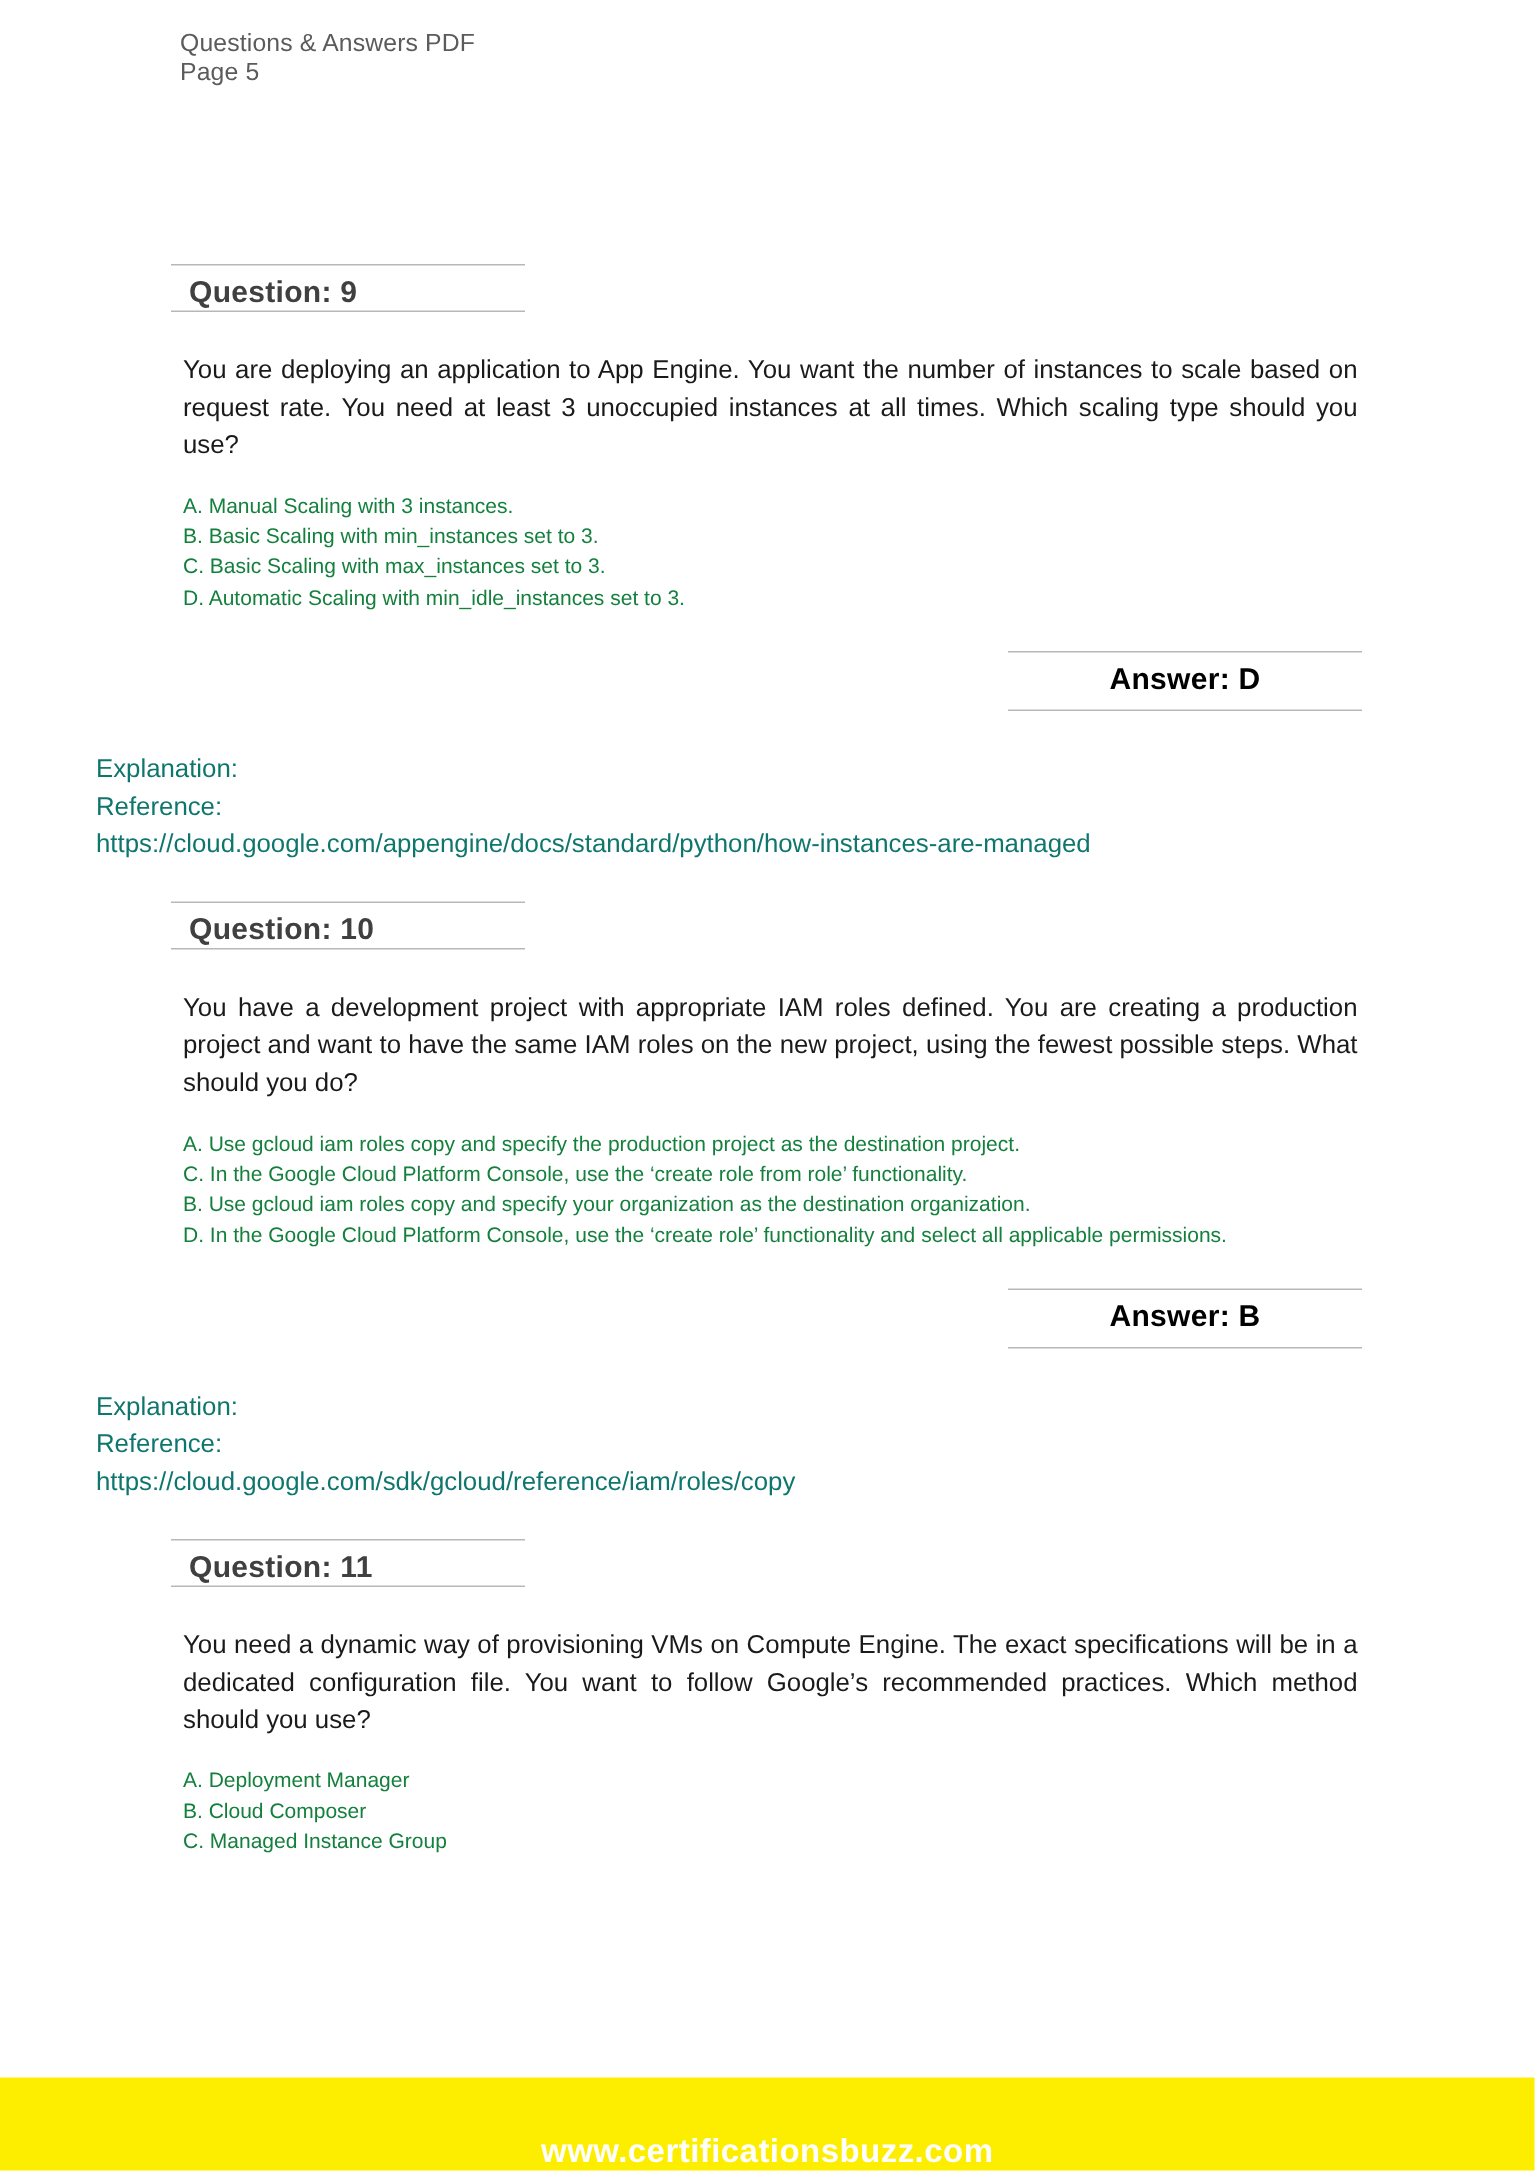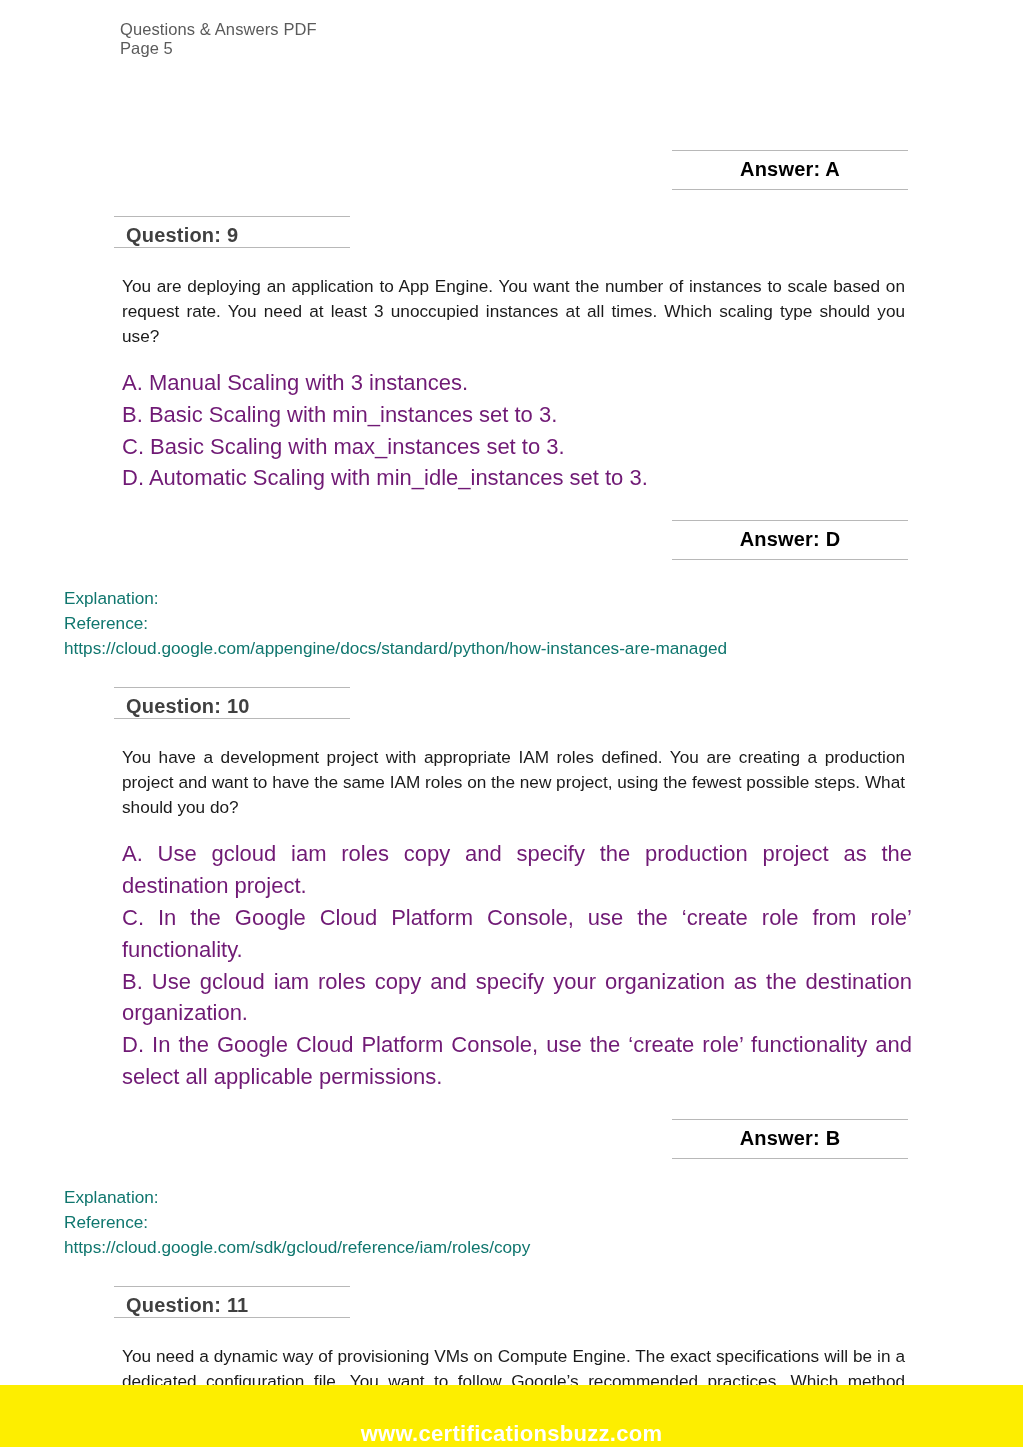--- a/index.html
+++ b/index.html
@@ -85,23 +85,23 @@
     line-height: 1.45;
     text-align: justify;
     text-justify: inter-word;
     color: #1a1a1a;
   }
   .q-body.last-line-left { text-align-last: left; }
 
   .options {
     margin-left: 122px;
     width: 790px;
-    font-size: 22px;
+    font-size: 14px;
     line-height: 1.45;
-    color: #701a75;
+    color: #15803d;
   }
   .option {
     text-align: justify;
     text-justify: inter-word;
     text-align-last: left;
   }
 
   .explain {
     margin-left: 64px;
     width: 790px;
@@ -137,21 +137,20 @@
 
 <div class="page">
 
   <div class="page-header">
     <span class="hdr-left">Questions &amp; Answers PDF</span>
     <span class="hdr-right">Page 5</span>
   </div>
 
   <div class="content">
 
-    <div class="answer-band">Answer: A</div>
 
     <div class="gap-m"></div>
 
     <div class="question-band">Question: 9</div>
     <div class="gap-m"></div>
     <div class="q-body last-line-left">You are deploying an application to App Engine. You want the number of instances to scale based on request rate. You need at least 3 unoccupied instances at all times. Which scaling type should you use?</div>
     <div class="gap-s"></div>
     <div class="options">
       <div class="option">A. Manual Scaling with 3 instances.</div>
       <div class="option">B. Basic Scaling with min_instances set to 3.</div>
@@ -188,20 +187,21 @@
       <div>https://cloud.google.com/sdk/gcloud/reference/iam/roles/copy</div>
     </div>
 
     <div class="gap-m"></div>
 
     <div class="question-band">Question: 11</div>
     <div class="gap-m"></div>
     <div class="q-body last-line-left">You need a dynamic way of provisioning VMs on Compute Engine. The exact specifications will be in a dedicated configuration file. You want to follow Google’s recommended practices. Which method should you use?</div>
     <div class="gap-s"></div>
     <div class="options">
+      <div class="option">A. Deployment Manager</div>
       <div class="option">B. Cloud Composer</div>
       <div class="option">C. Managed Instance Group</div>
     </div>
 
   </div>
 
   <div class="footer-banner">
     <span class="site">www.certificationsbuzz.com</span>
   </div>
 

